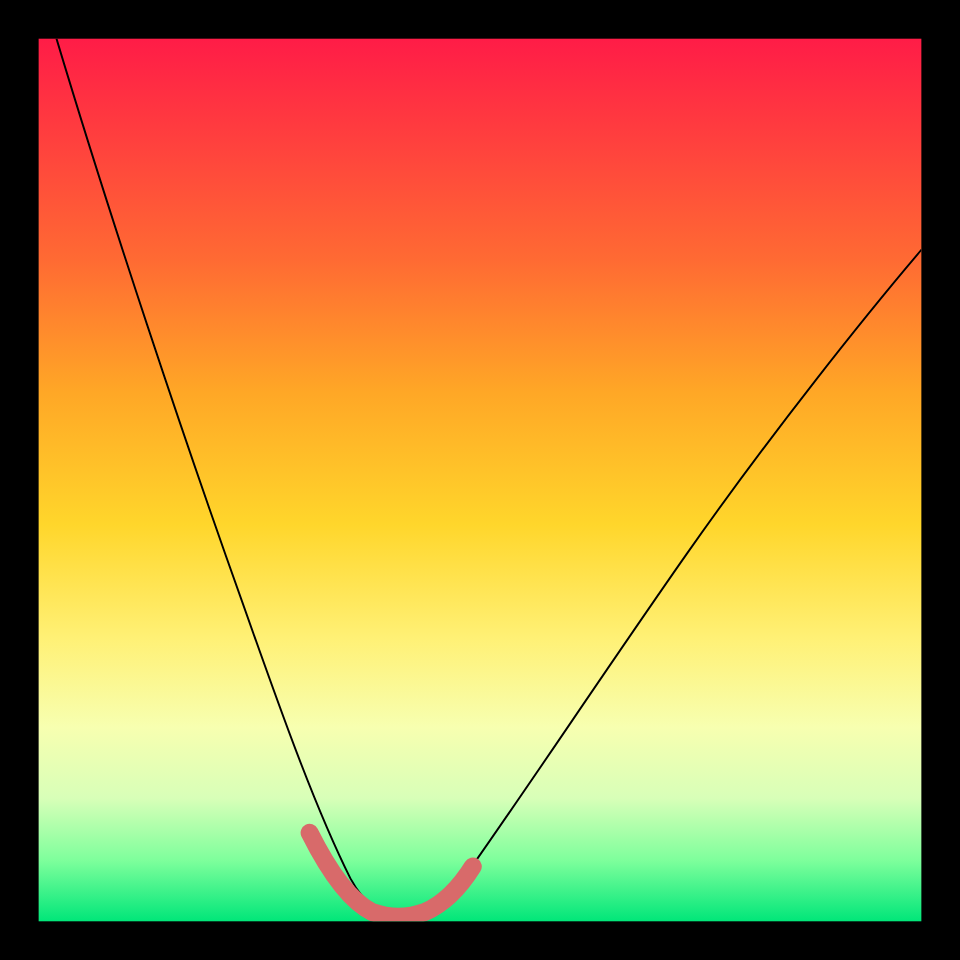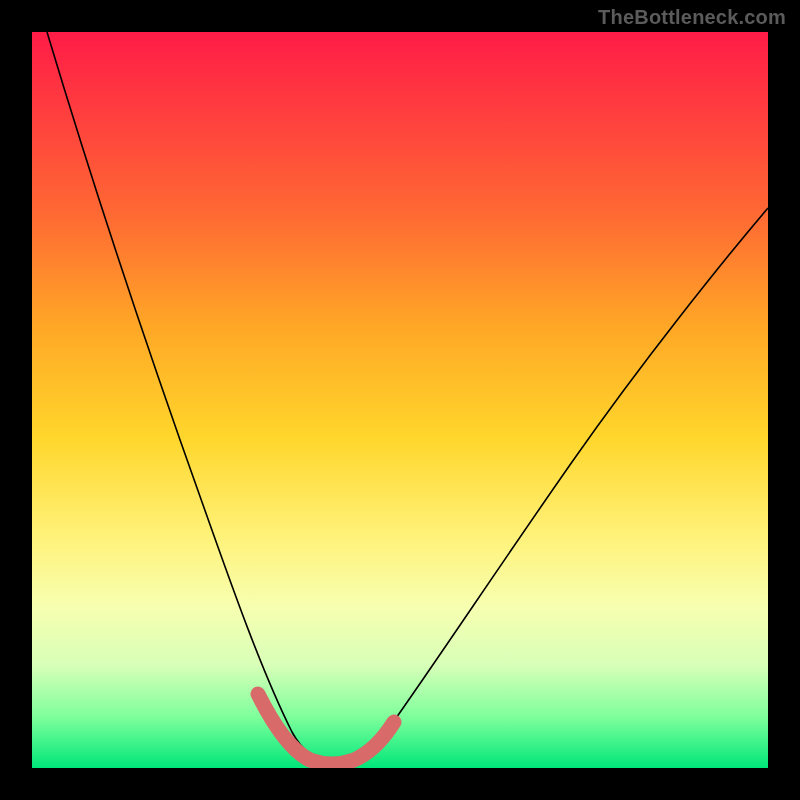--- a/index.html
+++ b/index.html
@@ -61,21 +61,20 @@
     width: 736px;
     height: 736px;
     display: block;
   }
 </style>
 </head>
 <body>
 
 <div class="frame">
 
-  <div class="watermark">TheBottleneck.com</div>
 
   <div class="plot">
     <div class="gradient"></div>
 
     <svg class="curve" viewBox="0 0 736 736" preserveAspectRatio="none">
 
       <path fill="none" stroke="#000" stroke-width="1.6" d="M 15 0
                C 60 150, 120 330, 170 470
                C 200 555, 230 640, 260 700
                C 272 722, 285 730, 300 731

